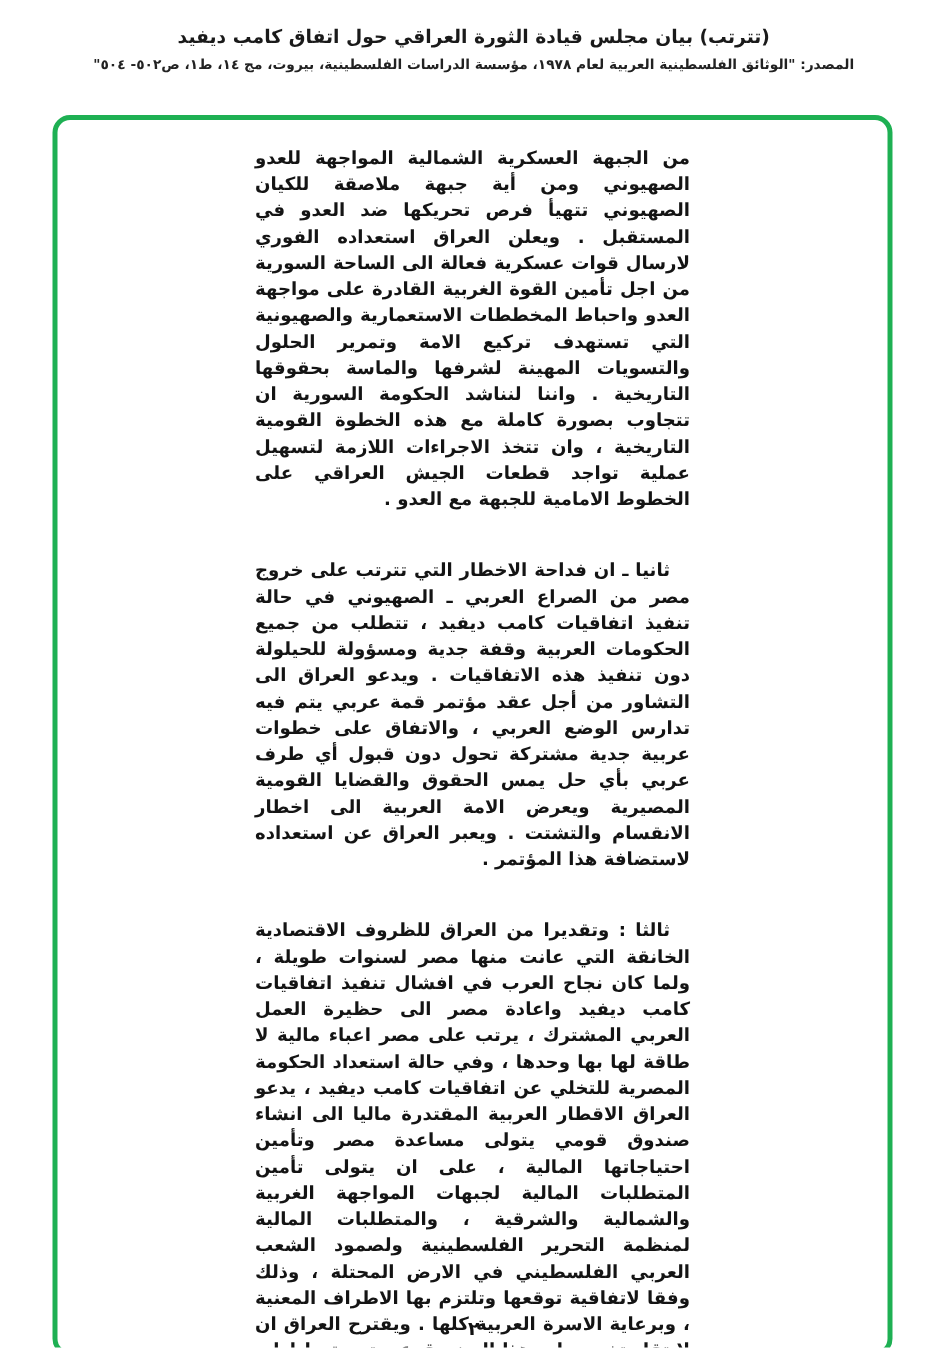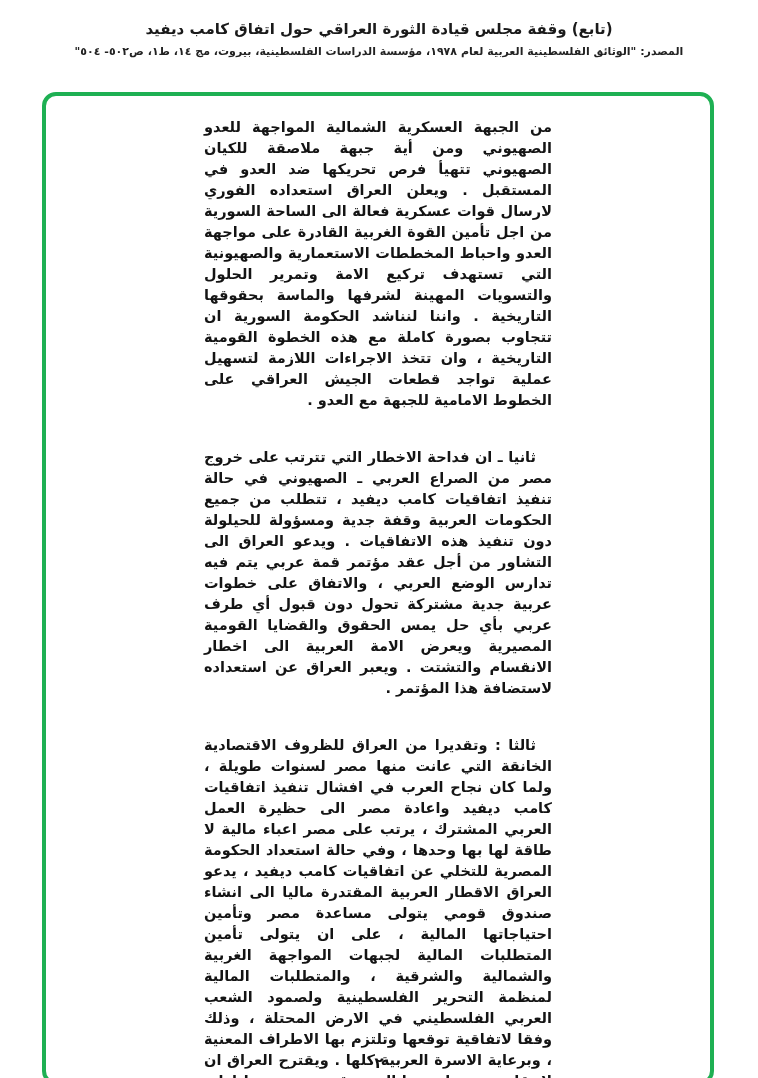--- a/index.html
+++ b/index.html
@@ -74,21 +74,21 @@
     text-align: center;
     font-size: 15px;
     font-weight: bold;
     color: #111;
   }
 </style>
 </head>
 <body>
 
 <div class="header">
-  <div class="header-title">(تابع)  وقفة مجلس قيادة الثورة العراقي حول اتفاق كامب ديفيد</div>
+  <div class="header-title">(تترتب)  بيان مجلس قيادة الثورة العراقي حول اتفاق كامب ديفيد</div>
   <div class="header-source">المصدر: "الوثائق الفلسطينية العربية لعام ١٩٧٨، مؤسسة الدراسات الفلسطينية، بيروت، مج ١٤، ط١، ص٥٠٢- ٥٠٤"</div>
 </div>
 
 <div class="content-frame">
   <div class="text-column">
     <p>من الجبهة العسكرية الشمالية المواجهة للعدو الصهيوني ومن أية جبهة ملاصقة للكيان الصهيوني تتهيأ فرص تحريكها ضد العدو في المستقبل . ويعلن العراق استعداده الفوري لارسال قوات عسكرية فعالة الى الساحة السورية من اجل تأمين القوة الغربية القادرة على مواجهة العدو واحباط المخططات الاستعمارية والصهيونية التي تستهدف تركيع الامة وتمرير الحلول والتسويات المهينة لشرفها والماسة بحقوقها التاريخية . واننا لنناشد الحكومة السورية ان تتجاوب بصورة كاملة مع هذه الخطوة القومية التاريخية ، وان تتخذ الاجراءات اللازمة لتسهيل عملية تواجد قطعات الجيش العراقي على الخطوط الامامية للجبهة مع العدو .</p>
     <p class="indent">ثانيا ـ ان فداحة الاخطار التي تترتب على خروج مصر من الصراع العربي ـ الصهيوني في حالة تنفيذ اتفاقيات كامب ديفيد ، تتطلب من جميع الحكومات العربية وقفة جدية ومسؤولة للحيلولة دون تنفيذ هذه الاتفاقيات . ويدعو العراق الى التشاور من أجل عقد مؤتمر قمة عربي يتم فيه تدارس الوضع العربي ، والاتفاق على خطوات عربية جدية مشتركة تحول دون قبول أي طرف عربي بأي حل يمس الحقوق والقضايا القومية المصيرية ويعرض الامة العربية الى اخطار الانقسام والتشتت . ويعبر العراق عن استعداده لاستضافة هذا المؤتمر .</p>
     <p class="indent">ثالثا : وتقديرا من العراق للظروف الاقتصادية الخانقة التي عانت منها مصر لسنوات طويلة ، ولما كان نجاح العرب في افشال تنفيذ اتفاقيات كامب ديفيد واعادة مصر الى حظيرة العمل العربي المشترك ، يرتب على مصر اعباء مالية لا طاقة لها بها وحدها ، وفي حالة استعداد الحكومة المصرية للتخلي عن اتفاقيات كامب ديفيد ، يدعو العراق الاقطار العربية المقتدرة ماليا الى انشاء صندوق قومي يتولى مساعدة مصر وتأمين احتياجاتها المالية ، على ان يتولى تأمين المتطلبات المالية لجبهات المواجهة الغربية والشمالية والشرقية ، والمتطلبات المالية لمنظمة التحرير الفلسطينية ولصمود الشعب العربي الفلسطيني في الارض المحتلة ، وذلك وفقا لاتفاقية توقعها وتلتزم بها الاطراف المعنية ، وبرعاية الاسرة العربية كلها . ويقترح العراق ان لا تقل تخصيصات هذا الصندوق عن تسعة مليارات من الدولارات سنويا ، قابلة للزيادة بضوء احتياجات المعركة ، ولمدة عشر سنوات .</p>
     <p class="closing">كما يقترح ان تكون حصص المشاركة كما يلي :</p>
   </div>

